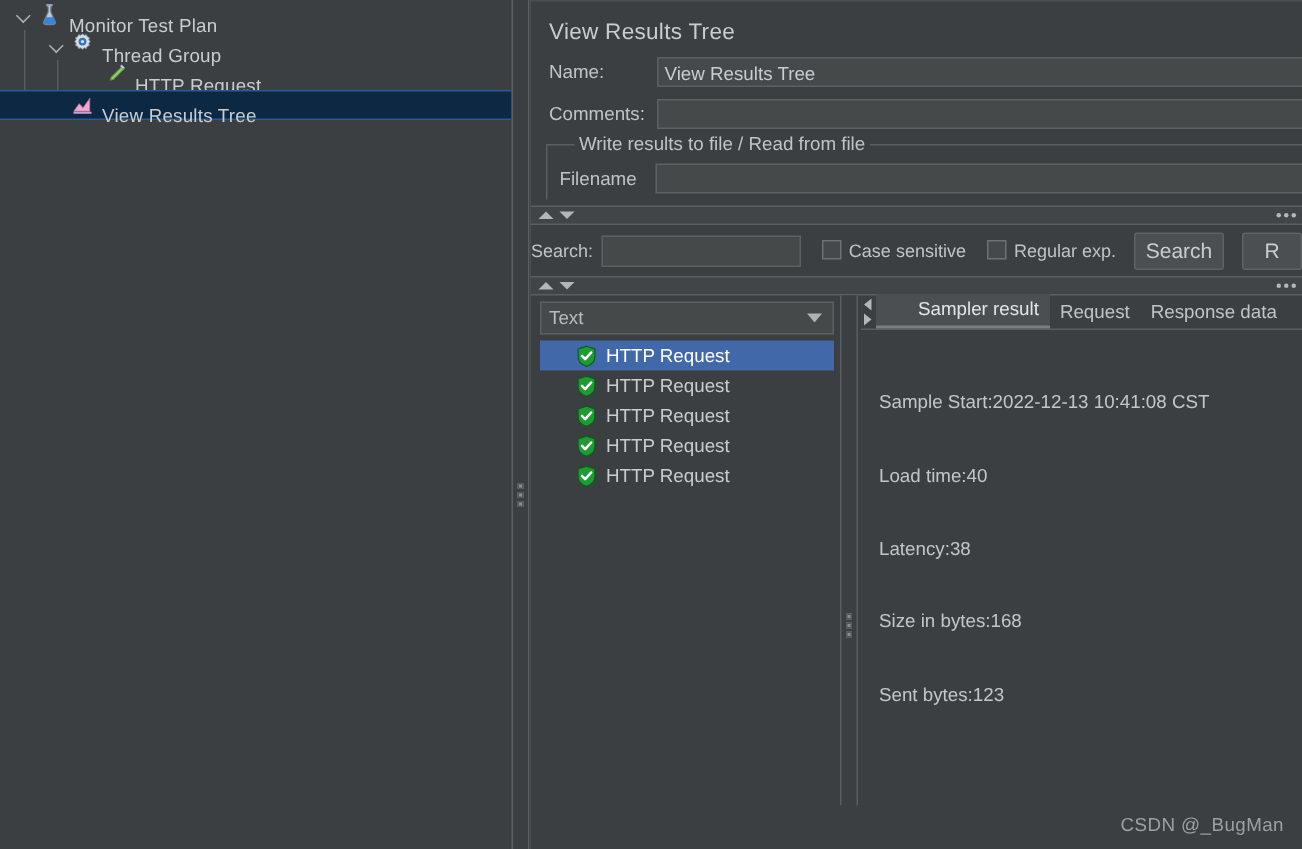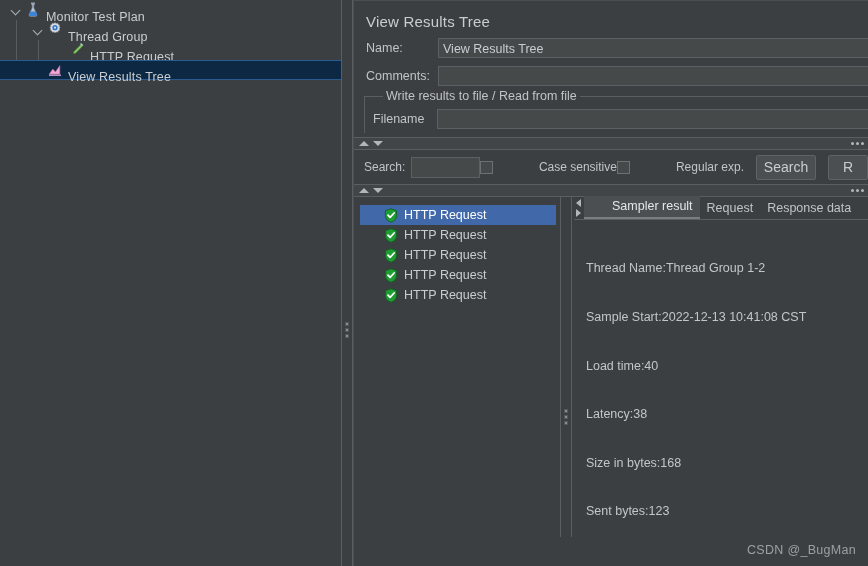--- a/index.html
+++ b/index.html
@@ -219,41 +219,39 @@
     background: #b2b6b9;
     border-radius: 50%;
     display: block;
   }
 
   
   .search-row {
     display: flex;
     align-items: center;
     height: 34px;
-    padding-left: 10px;
   }
   .search-label {
     font-size: 12px;
     color: #c0c4c8;
     margin-right: 6px;
   }
   .search-field {
     width: 176px;
     height: 21px;
     background: #45494a;
     border: 1px solid #5c6062;
     box-sizing: border-box;
   }
   .chk-wrap {
     display: flex;
-    align-items: center;
+    margin-left: 14px;
     font-size: 12px;
     color: #c0c4c8;
     white-space: nowrap;
-    gap: 41px;
   }
   .chk {
     width: 13px;
     height: 13px;
     border: 1px solid #6d7173;
     background: #45494a;
     margin-right: 5px;
     box-sizing: border-box;
   }
   .btn {
@@ -530,20 +528,24 @@
       <span class="bar-dots">
           <i></i>
           <i></i>
           <i></i>
         </span>
     </div>
 
     <div class="results-area">
 
       <div class="results-left">
+        <div class="combo">
+          <span>Text</span>
+          <span class="combo-arrow"></span>
+        </div>
 
         <div class="res-list">
           <div class="res-item selected">
             <span class="ok-badge">
               <svg width="14" height="15" viewBox="0 0 14 15">
                 <path d="M7 .8l5.6 1.8v5.1c0 3.4-2.6 5.7-5.6 6.5-3-.8-5.6-3.1-5.6-6.5V2.6z" fill="#1e9c33" stroke="#0d5c1c" stroke-width=".8"></path>
                 <path d="M4 7.2l2.1 2.2L10.1 5" stroke="#ffffff" stroke-width="1.7" fill="none" stroke-linecap="round" stroke-linejoin="round"></path>
               </svg>
             </span>
             <span>HTTP Request</span>
@@ -600,21 +602,20 @@
           <span class="tab-scroll">
             <span class="ar ar-l"></span>
             <span class="ar ar-r"></span>
           </span>
           <span class="tab active">Sampler result</span>
           <span class="tab">Request</span>
           <span class="tab">Response data</span>
         </div>
 
         <div class="detail">
-          <div>Thread Name:Thread Group 1-2</div>
           <div>Sample Start:2022-12-13 10:41:08 CST</div>
           <div>Load time:40</div>
           <div>Latency:38</div>
           <div>Size in bytes:168</div>
           <div>Sent bytes:123</div>
           
           
           
           
           

